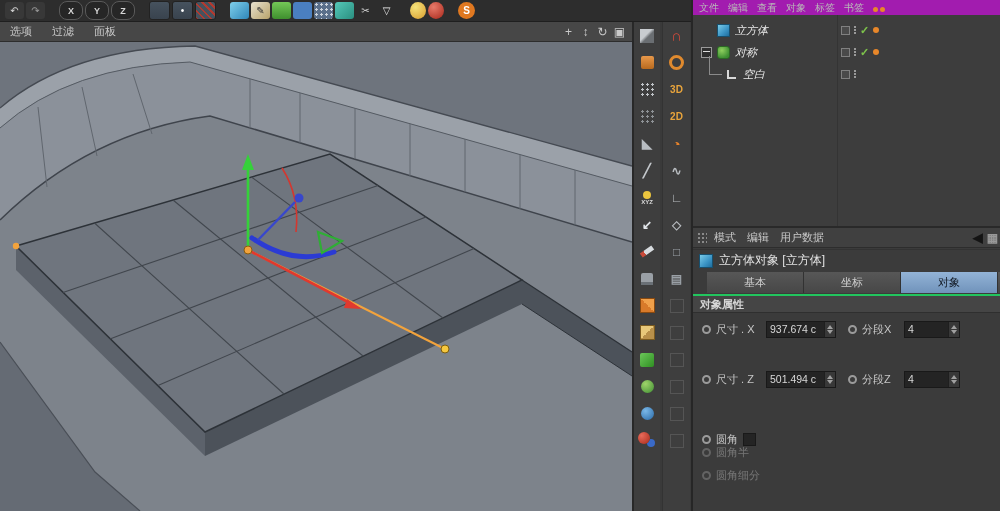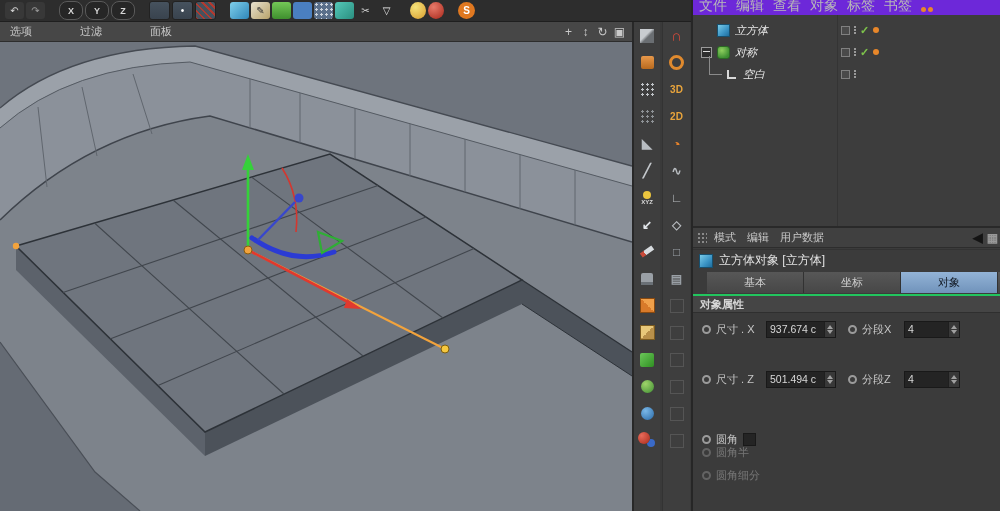--- a/index.html
+++ b/index.html
@@ -2,36 +2,36 @@
 <html><head>
 <meta charset="utf-8">
 <style>
   html,body{margin:0;padding:0;background:#222;font-family:"Liberation Sans",sans-serif;}
   #app{position:relative;width:1000px;height:511px;background:#3a3a3a;overflow:hidden;}
   
   #top-toolbar{position:absolute;left:0;top:0;width:691px;height:22px;background:#2d2d2d;border-bottom:1px solid #1f1f1f;display:flex;align-items:center;padding-left:4px;box-sizing:border-box;}
   .ticon{width:19px;height:17px;margin:0 1px;border-radius:3px;display:flex;align-items:center;justify-content:center;font-size:10px;color:#d6d6d6;flex:none;}
   .tgap{width:12px;flex:none;}
   
-  #vp-menubar{position:absolute;left:0;top:22px;width:632px;height:20px;background:#474747;border-bottom:1px solid #2d2d2d;display:flex;align-items:center;color:#c9c9c9;font-size:11px;box-sizing:border-box;gap:28px;}
+  #vp-menubar{position:absolute;left:0;top:22px;width:632px;height:20px;background:#474747;border-bottom:1px solid #2d2d2d;display:flex;align-items:center;color:#c9c9c9;font-size:11px;box-sizing:border-box;}
   #vp-menubar .mi{padding:0 10px;}
   #vp-nav{margin-left:auto;display:flex;padding-right:4px;}
   #vp-nav .nv{width:17px;height:17px;display:flex;align-items:center;justify-content:center;color:#c9c9c9;font-size:12px;}
   
   #viewport{position:absolute;left:0;top:42px;width:632px;height:469px;background:#7d838b;}
   
   .vcol{position:absolute;top:22px;height:489px;width:28px;background:#3e3e3e;}
   #colA{left:632px;border-left:2px solid #282828;box-sizing:border-box;}
   #colB{left:662px;border-left:1px solid #333;box-sizing:border-box;}
   .cell{width:100%;height:27px;display:flex;flex-direction:column;align-items:center;justify-content:center;}
   .cell b{font-weight:bold;}
   .cell.dim i{width:12px;height:12px;border:1px solid #555;}
   
   #right-panel{position:absolute;left:691px;top:0;width:309px;height:511px;background:#3b3b3b;border-left:2px solid #262626;box-sizing:border-box;}
-  .om-menu{height:15px;background:#6d28d9;display:flex;align-items:flex-end;font-size:14px;color:#b8b8b8;padding:0 0 1px 6px;}
+  .om-menu{height:15px;background:#a21caf;display:flex;align-items:flex-end;font-size:10px;color:#b8b8b8;padding:0 0 1px 6px;}
   .om-menu span{margin-right:9px;}
   .om-dot{width:5px;height:5px;border-radius:50%;background:#e8872a;margin:0 2px 3px 0;}
   .om-tree{position:absolute;left:0;top:15px;width:100%;height:211px;background:#3d3d3d;padding-top:4px;box-sizing:border-box;}
   .om-vline{position:absolute;left:144px;top:0;width:1px;height:100%;background:#343434;}
   .om-row{position:relative;height:22px;display:flex;align-items:center;}
   .oicon{width:13px;height:13px;margin-right:5px;flex:none;box-sizing:border-box;}
   .oicon.cube{background:linear-gradient(135deg,#79cbe8,#3a93c4 60%,#1f6e9e);border:1px solid #17506f;}
   .oicon.sym{background:radial-gradient(circle at 35% 30%,#8fd05e,#3e8f33 75%);border:1px solid #2c6a24;border-radius:3px;}
   .oicon.null{width:9px;height:9px;border-left:2px solid #d8d8d8;border-bottom:2px solid #d8d8d8;margin-right:7px;}
   .oname{font-size:11px;color:#e8e8e8;font-style:italic;}

